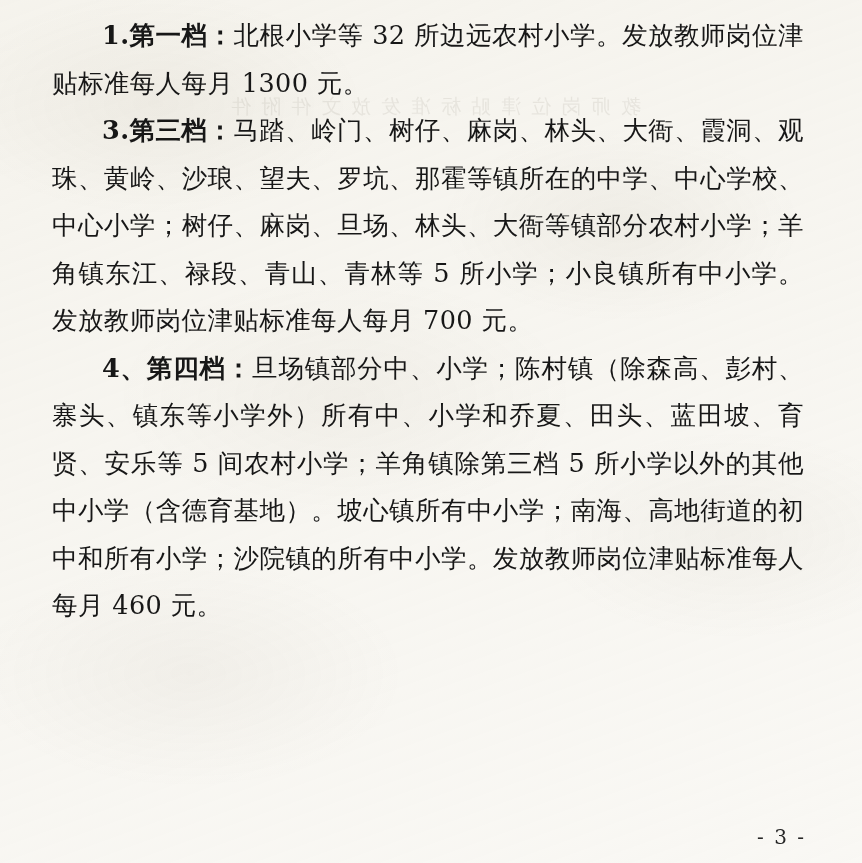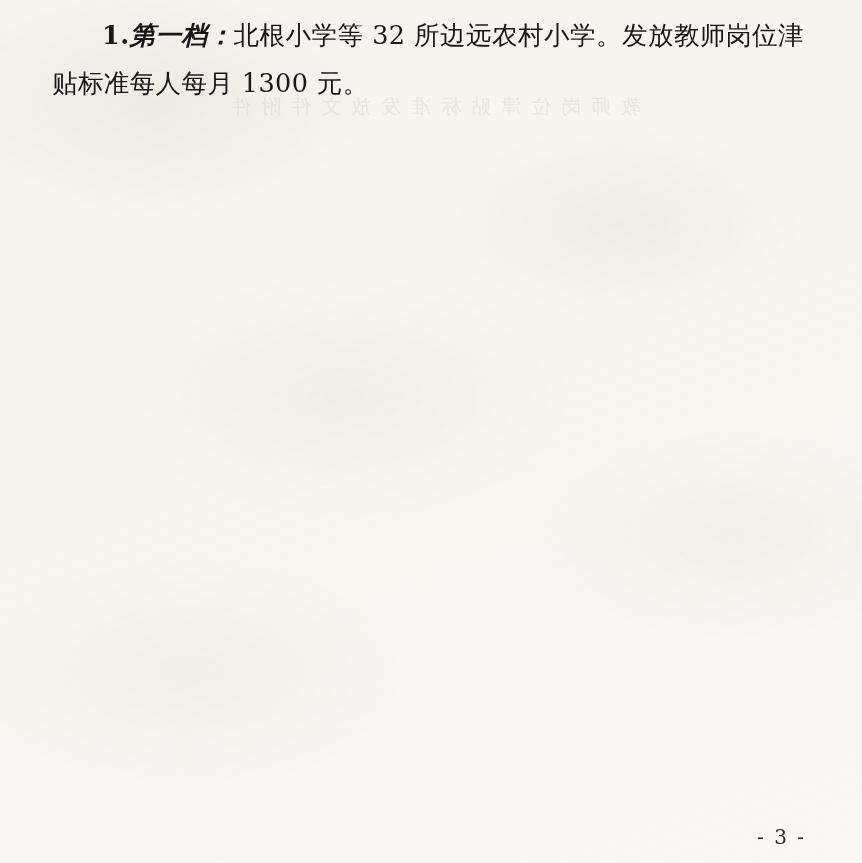--- a/index.html
+++ b/index.html
@@ -64,21 +64,20 @@
   }
   .para .indent {
     display: inline-block;
     width: 50px;
   }
   .num {
     font-weight: 700;
   }
   .lead {
     font-weight: 700;
-    font-style: italic;
   }
   .pagenum {
     position: absolute;
     bottom: 14px;
     right: 56px;
     font-size: 20px;
     color: #262626;
     letter-spacing: 2px;
     z-index: 3;
   }
@@ -89,17 +88,23 @@
 <div class="paper-noise"></div>
 <div class="ghost">教师岗位津贴标准发放文件附件</div>
 
 <div class="page">
 
   <p class="para">
     <span class="indent"></span><span class="num">1.</span><span class="lead">第一档：</span><span>北根小学等 32 所边远农村小学。发放教师岗位津贴标准每人每月 1300 元。</span>
   </p>
 
 
+  <p class="para">
+    <span class="indent"></span><span class="num">3.</span><span class="lead">第三档：</span><span>马踏、岭门、树仔、麻岗、林头、大衙、霞洞、观珠、黄岭、沙琅、望夫、罗坑、那霍等镇所在的中学、中心学校、中心小学；树仔、麻岗、旦场、林头、大衙等镇部分农村小学；羊角镇东江、禄段、青山、青林等 5 所小学；小良镇所有中小学。发放教师岗位津贴标准每人每月 700 元。</span>
+  </p>
 
+  <p class="para">
+    <span class="indent"></span><span class="num">4、</span><span class="lead">第四档：</span><span>旦场镇部分中、小学；陈村镇（除森高、彭村、寨头、镇东等小学外）所有中、小学和乔夏、田头、蓝田坡、育贤、安乐等 5 间农村小学；羊角镇除第三档 5 所小学以外的其他中小学（含德育基地）。坡心镇所有中小学；南海、高地街道的初中和所有小学；沙院镇的所有中小学。发放教师岗位津贴标准每人每月 460 元。</span>
+  </p>
 
 </div>
 
 <div class="pagenum">- 3 -</div>
 
 </body></html>

